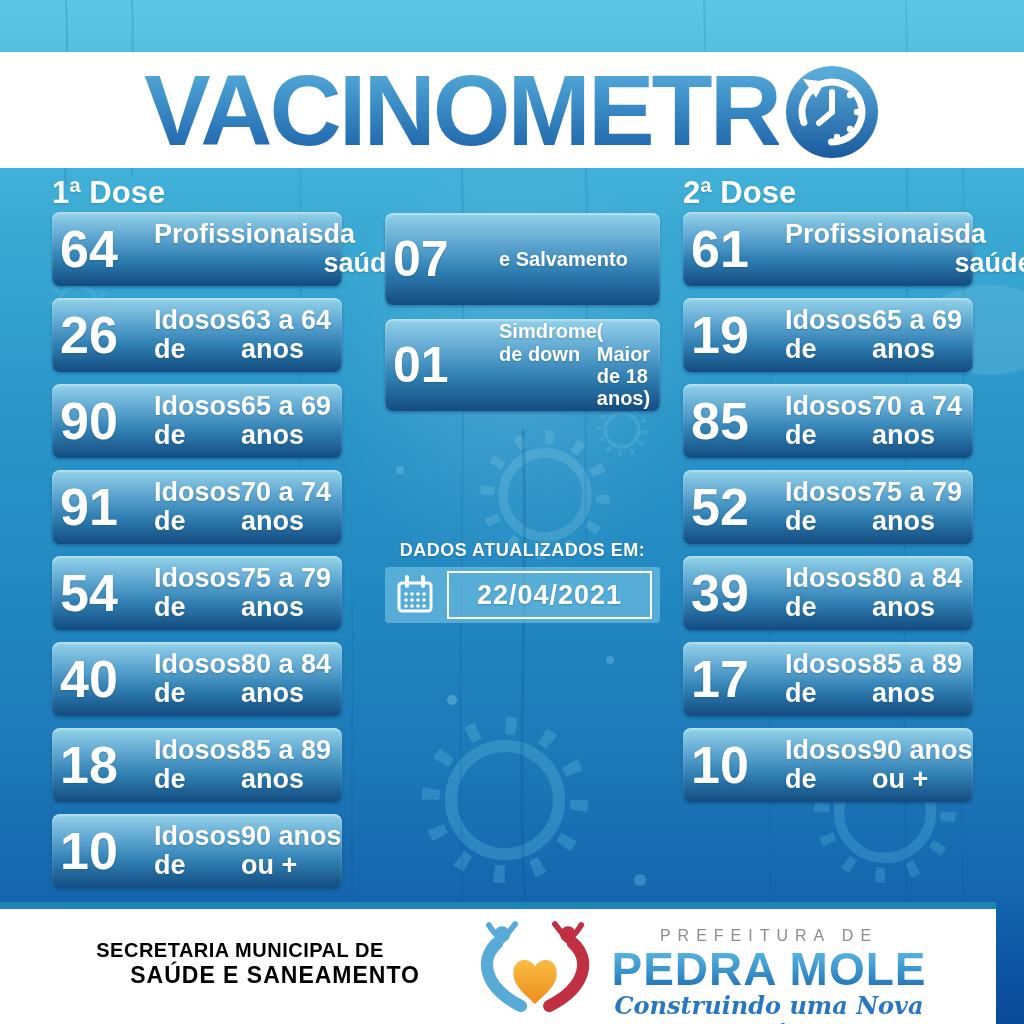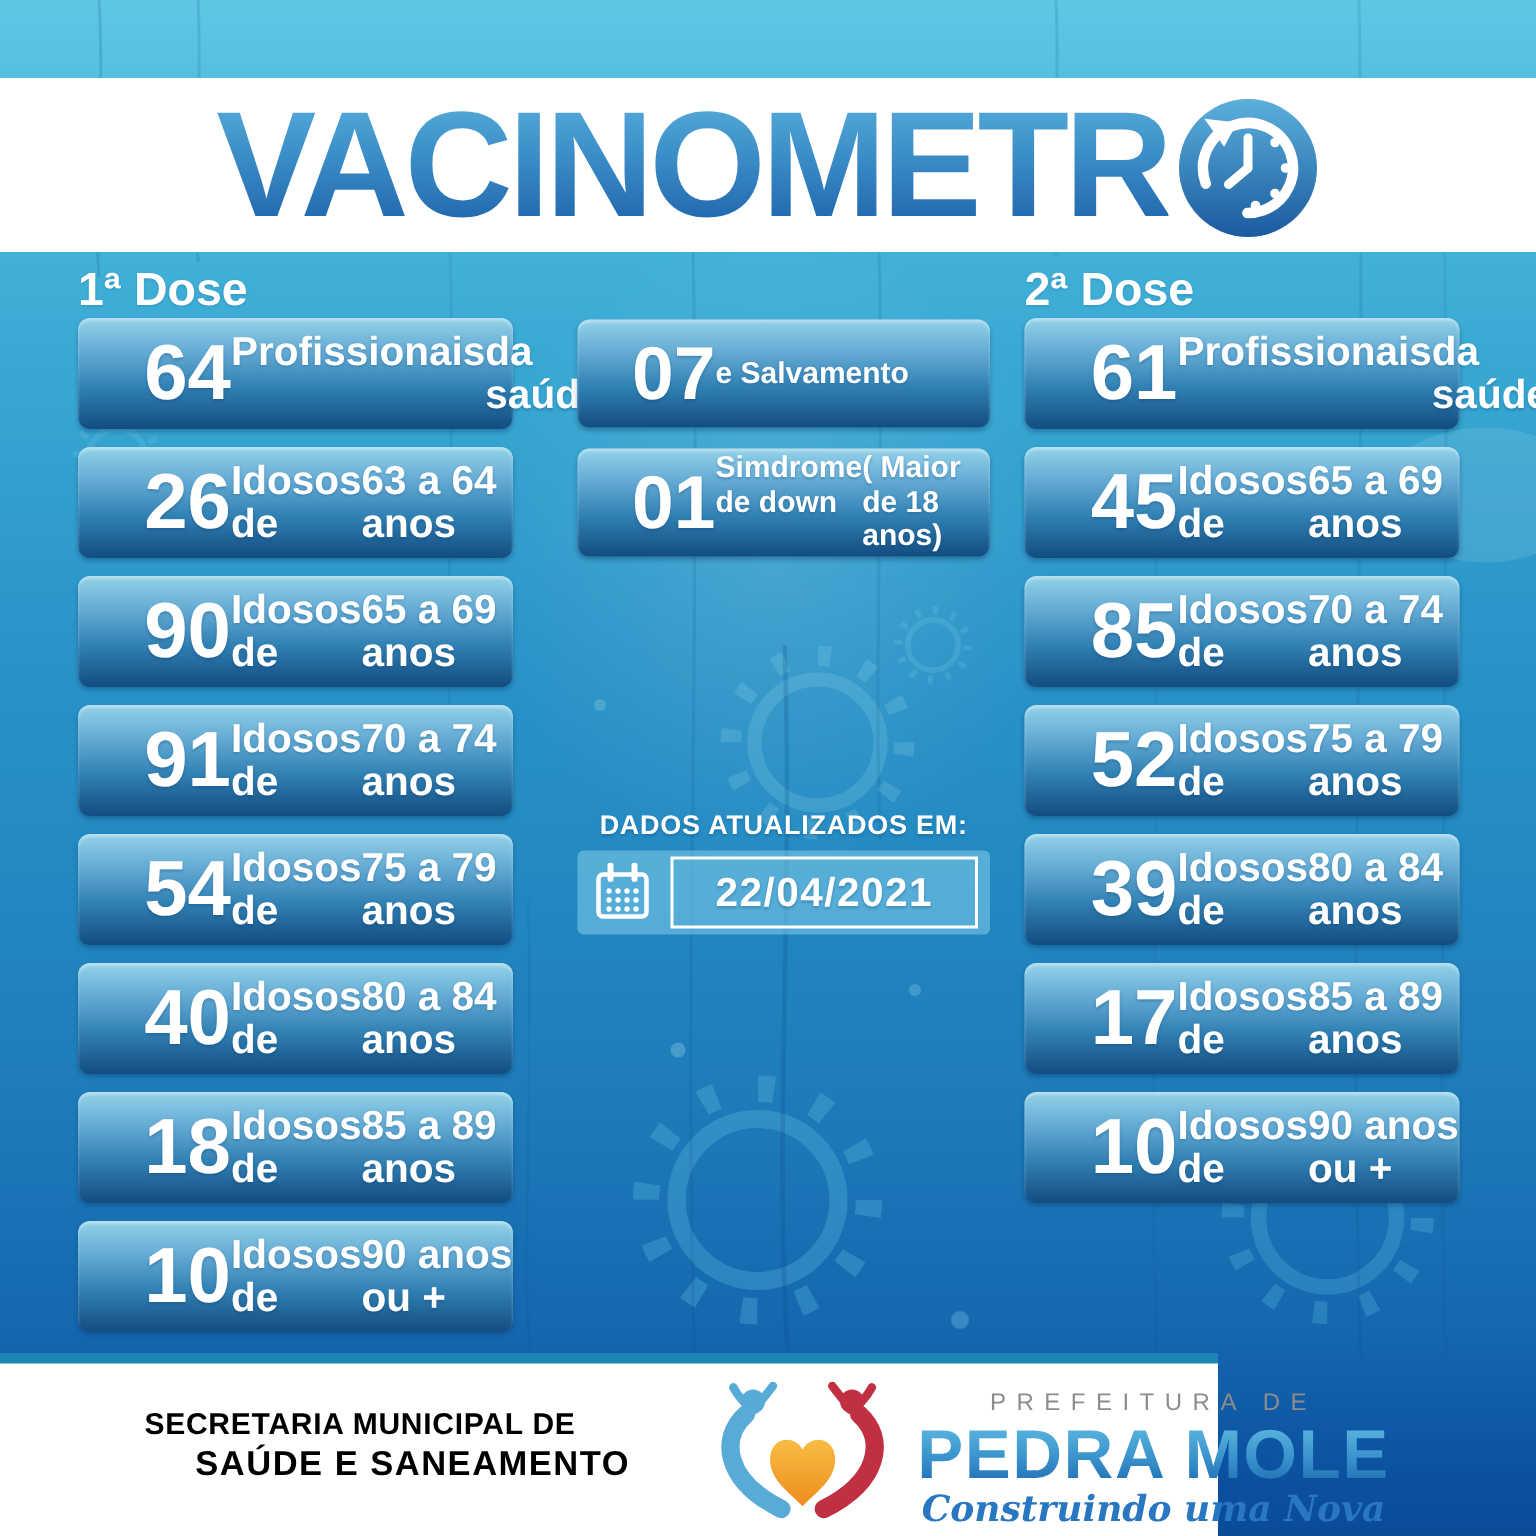--- a/index.html
+++ b/index.html
@@ -30,41 +30,41 @@
   .col-header{height:34px;text-align:left;color:#ffffff;font-weight:bold;font-size:31px;line-height:30px;
     text-shadow:0 1px 2px rgba(10,70,120,.25);}
   .cards{display:flex;flex-direction:column;gap:12px;}
   .cards-mid{display:flex;flex-direction:column;gap:14px;}
   .card{
     height:74px;border-radius:8px;display:flex;align-items:center;padding-left:8px;box-sizing:border-box;
     background:linear-gradient(180deg,#93d2e8 0%,#64abd4 30%,#3181b4 62%,#134c80 100%);
     box-shadow:inset 0 2px 2px rgba(255,255,255,.35), 0 2px 3px rgba(8,50,95,.35);
     color:#ffffff;
   }
-  .card-mid{height:72px;}
-  .num{width:94px;text-align:right;font-size:52px;font-weight:bold;line-height:1;flex:0 0 auto;
+  .card-mid{height:92px;gap:22px;}
+  .num{width:94px;text-align:left;font-size:52px;font-weight:bold;line-height:1;flex:0 0 auto;
     text-shadow:0 1px 2px rgba(10,60,110,.3);}
   .num-mid{width:84px;font-size:50px;}
   .lbl{display:flex;flex-direction:row;font-weight:bold;font-size:27px;line-height:1.08;
     text-shadow:0 1px 2px rgba(10,60,110,.3);}
   .lbl-mid{font-size:20px;line-height:1.12;}
 
   
   .updated{position:absolute;left:385px;top:540px;width:275px;}
   .updated-label{text-align:center;color:#ffffff;font-weight:bold;font-size:18px;letter-spacing:.5px;
     text-shadow:0 1px 2px rgba(10,60,110,.3);margin-bottom:6px;}
   .updated-panel{height:56px;background:rgba(150,220,242,.45);border-radius:4px;
     display:flex;align-items:center;padding:0 8px 0 10px;box-sizing:border-box;}
   .cal-icon{width:40px;height:40px;flex:0 0 auto;margin-right:12px;}
   .date-box{flex:1;height:44px;border:2px solid #ffffff;display:flex;align-items:center;justify-content:center;
     color:#ffffff;font-weight:bold;font-size:27px;letter-spacing:1px;
     text-shadow:0 1px 2px rgba(10,60,110,.3);}
 
   
-  .footer{position:absolute;left:0;bottom:0;width:812px;height:122px;background:#ffffff;
+  .footer{position:absolute;left:0;bottom:0;width:996px;height:122px;background:#ffffff;
     border-top:7px solid #1e86b5;box-sizing:border-box;}
   .dept{position:absolute;left:60px;top:30px;width:360px;text-align:center;color:#000000;}
   .dept-line1{font-size:20px;font-weight:bold;letter-spacing:.5px;}
   .dept-line2{font-size:23px;font-weight:bold;letter-spacing:1px;text-align:right;}
   .logo-group{position:absolute;left:470px;top:4px;display:flex;align-items:flex-start;}
   .logo-mark{width:132px;height:104px;flex:0 0 auto;margin-top:8px;}
   .logo-text{margin-left:2px;text-align:center;width:330px;}
   .gov-label{font-size:16px;letter-spacing:7px;color:#8d8d8d;margin-top:14px;}
   .city-name{font-size:46px;font-weight:bold;letter-spacing:1px;line-height:1.05;
     background:linear-gradient(180deg,#63bee4 0%,#3a93cc 55%,#1c68b0 100%);
@@ -244,21 +244,21 @@
     <div class="col-header">2ª Dose</div>
     <div class="cards">
       <div class="card">
         <div class="num">61</div>
         <div class="lbl">
           <span>Profissionais</span>
           <span>da saúde</span>
         </div>
       </div>
       <div class="card">
-        <div class="num">45</div>
+        <div class="num">19</div>
         <div class="lbl">
           <span>Idosos de</span>
           <span>65 a 69 anos</span>
         </div>
       </div>
       <div class="card">
         <div class="num">85</div>
         <div class="lbl">
           <span>Idosos de</span>
           <span>70 a 74 anos</span>

